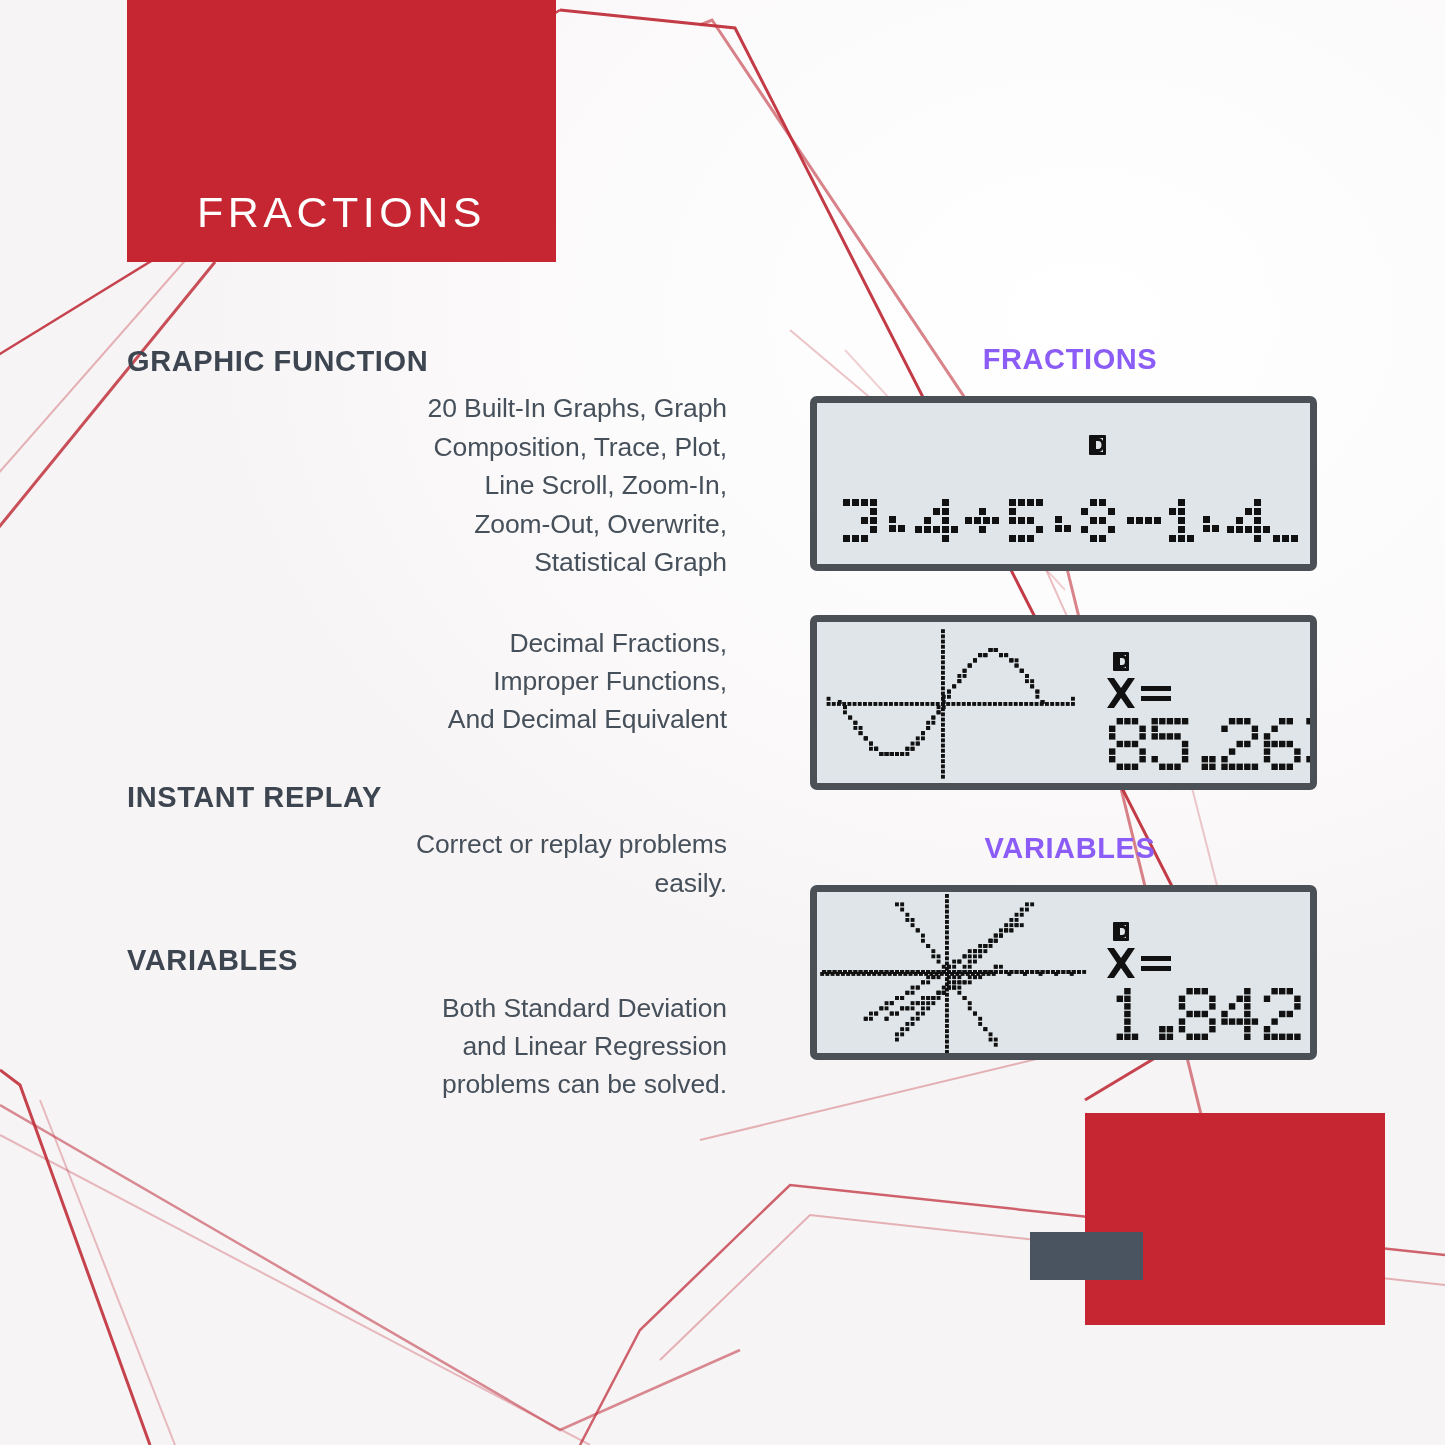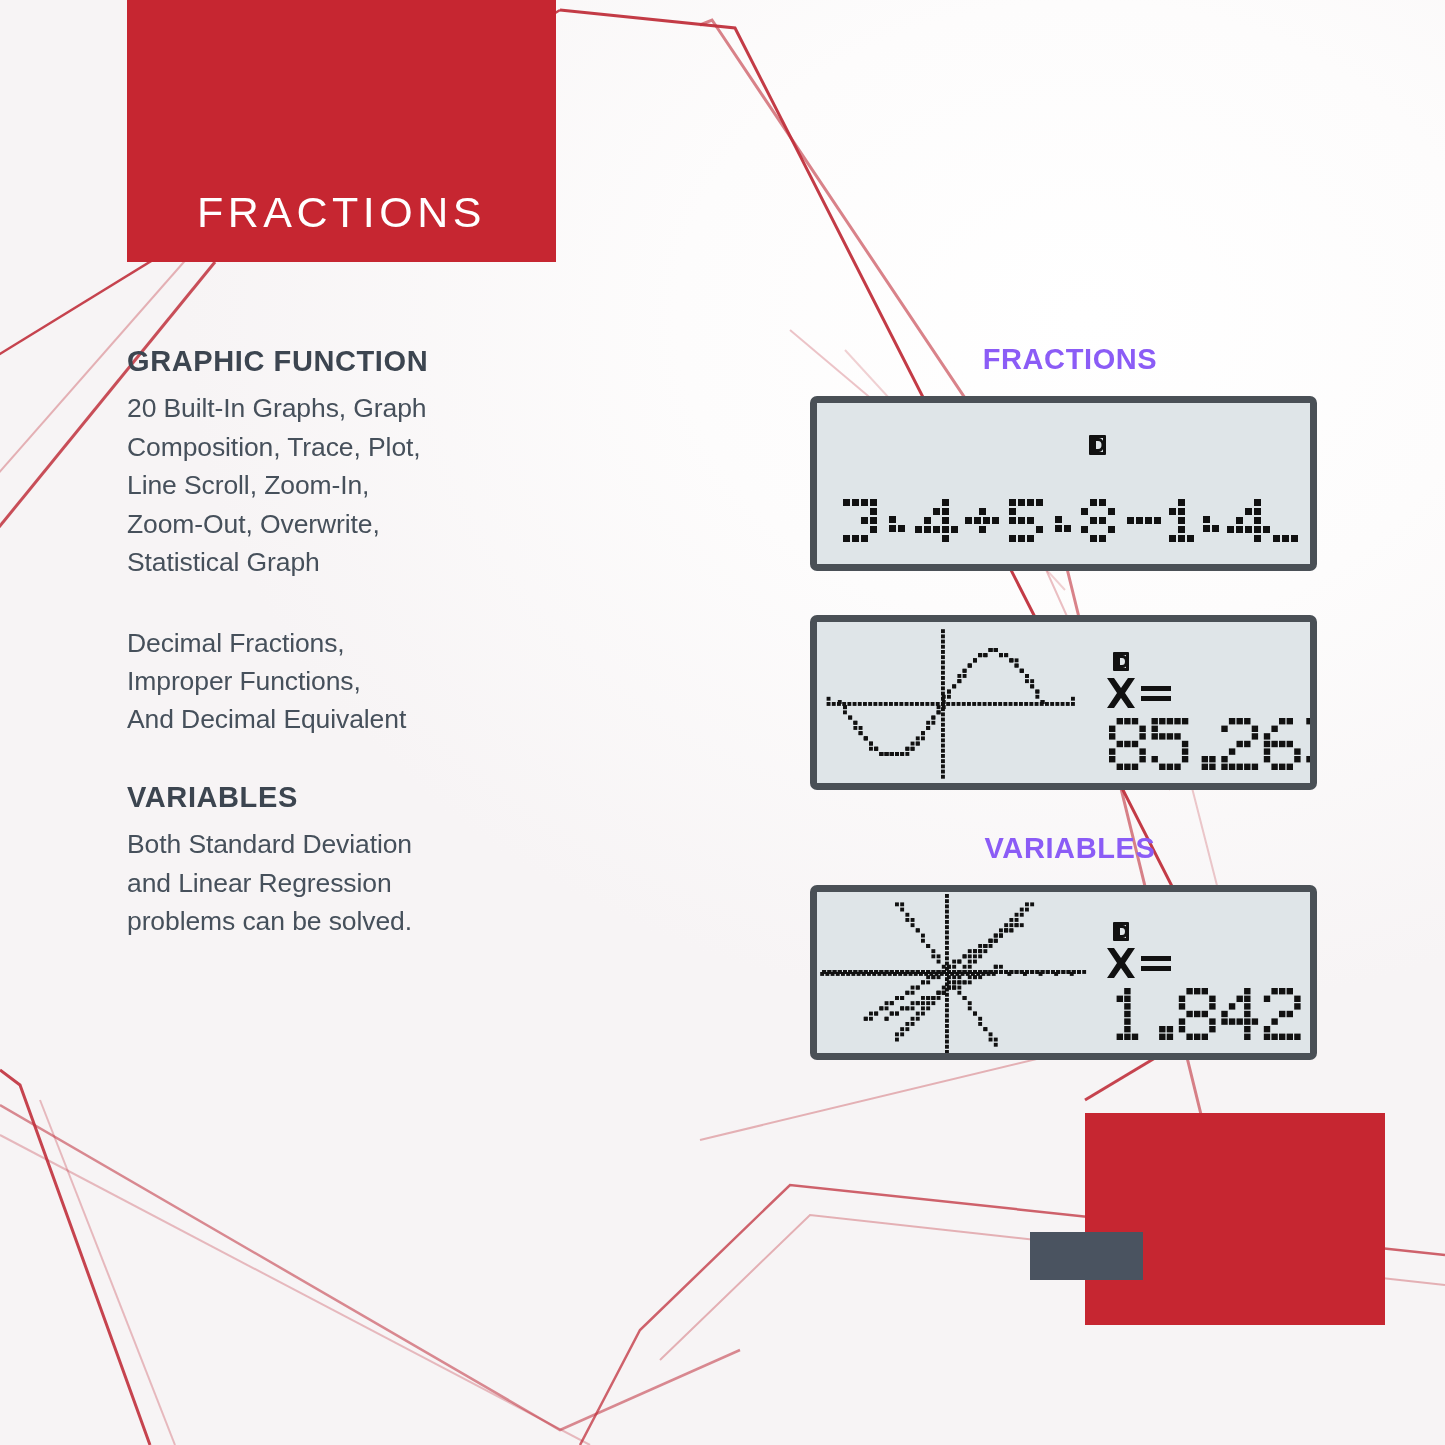--- a/index.html
+++ b/index.html
@@ -67,20 +67,21 @@
     margin: 0 0 12px 0;
     line-height: 1.12;
   }
   .feature-desc {
     font-size: 26.5px;
     color: #46505B;
     line-height: 1.45;
     margin: 0;
     white-space: pre-line;
     letter-spacing: -0.1px;
+    text-align: right;
   }
 
   
   #right-col {
     position: absolute;
     left: 810px;
     top: 345px;
     width: 520px;
   }
   .screen-block { margin-bottom: 44px; }
@@ -167,20 +168,25 @@
 Zoom-Out, Overwrite,
 Statistical Graph</p>
   </div>
 
   <div class="feature-block">
     <p class="feature-desc">Decimal Fractions,
 Improper Functions,
 And Decimal Equivalent</p>
   </div>
 
+  <div class="feature-block">
+    <h3 class="feature-title">INSTANT REPLAY</h3>
+    <p class="feature-desc">Correct or replay problems
+easily.</p>
+  </div>
 
   <div class="feature-block">
     <h3 class="feature-title">VARIABLES</h3>
     <p class="feature-desc">Both Standard Deviation
 and Linear Regression
 problems can be solved.</p>
   </div>
 
 </div>
 

